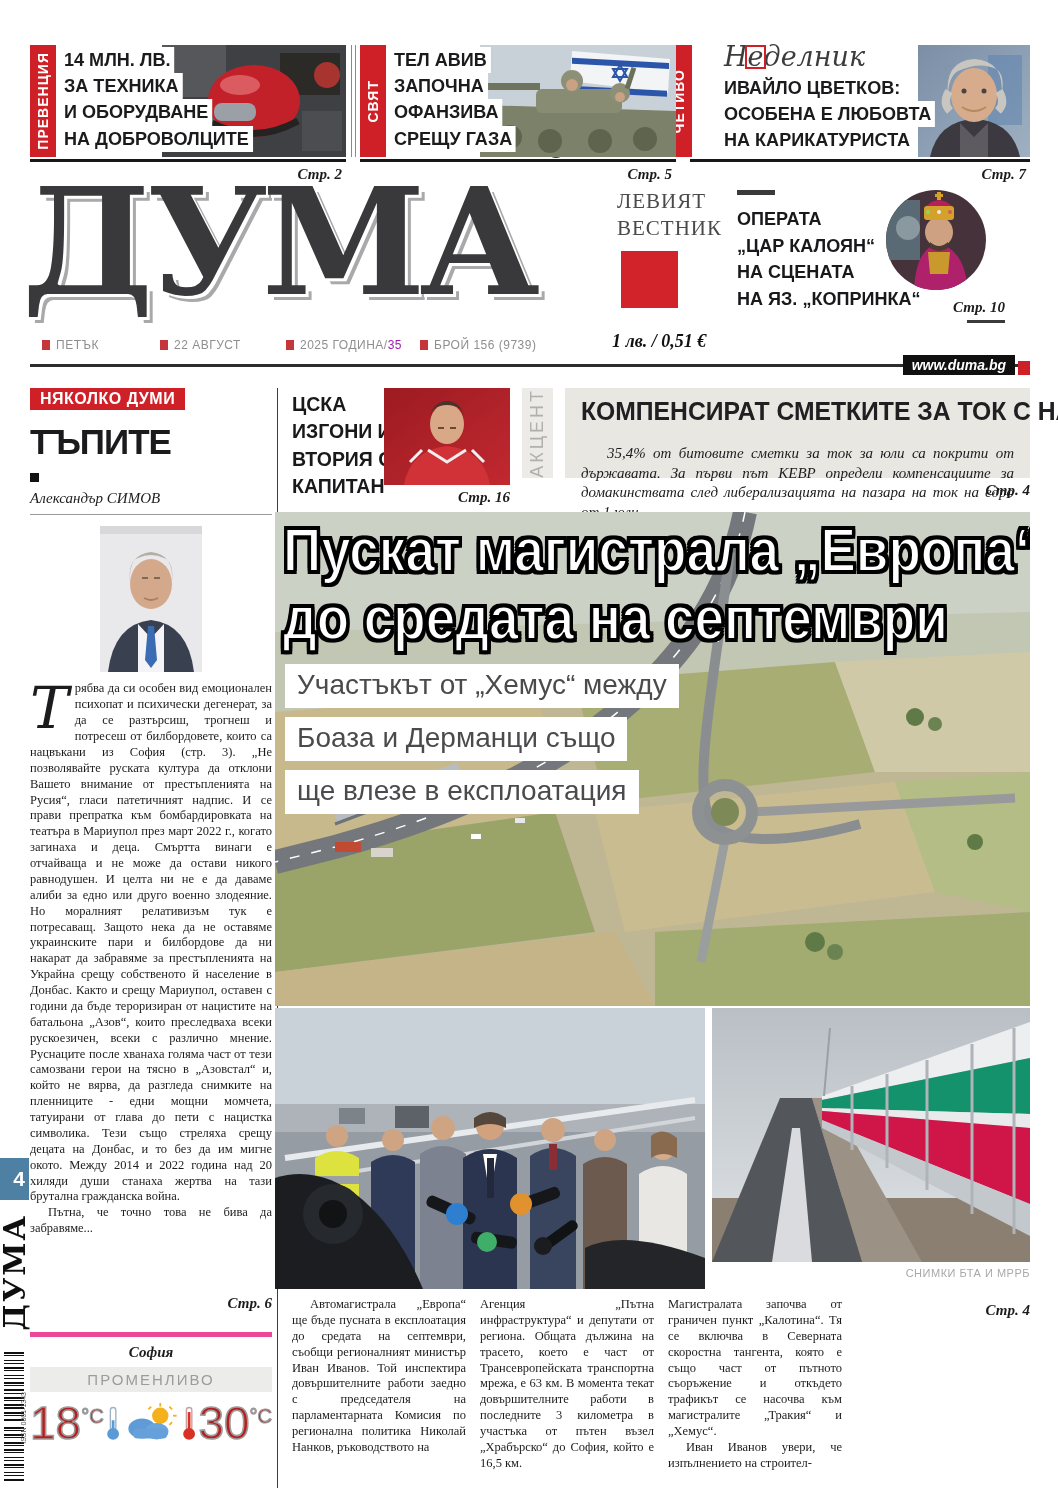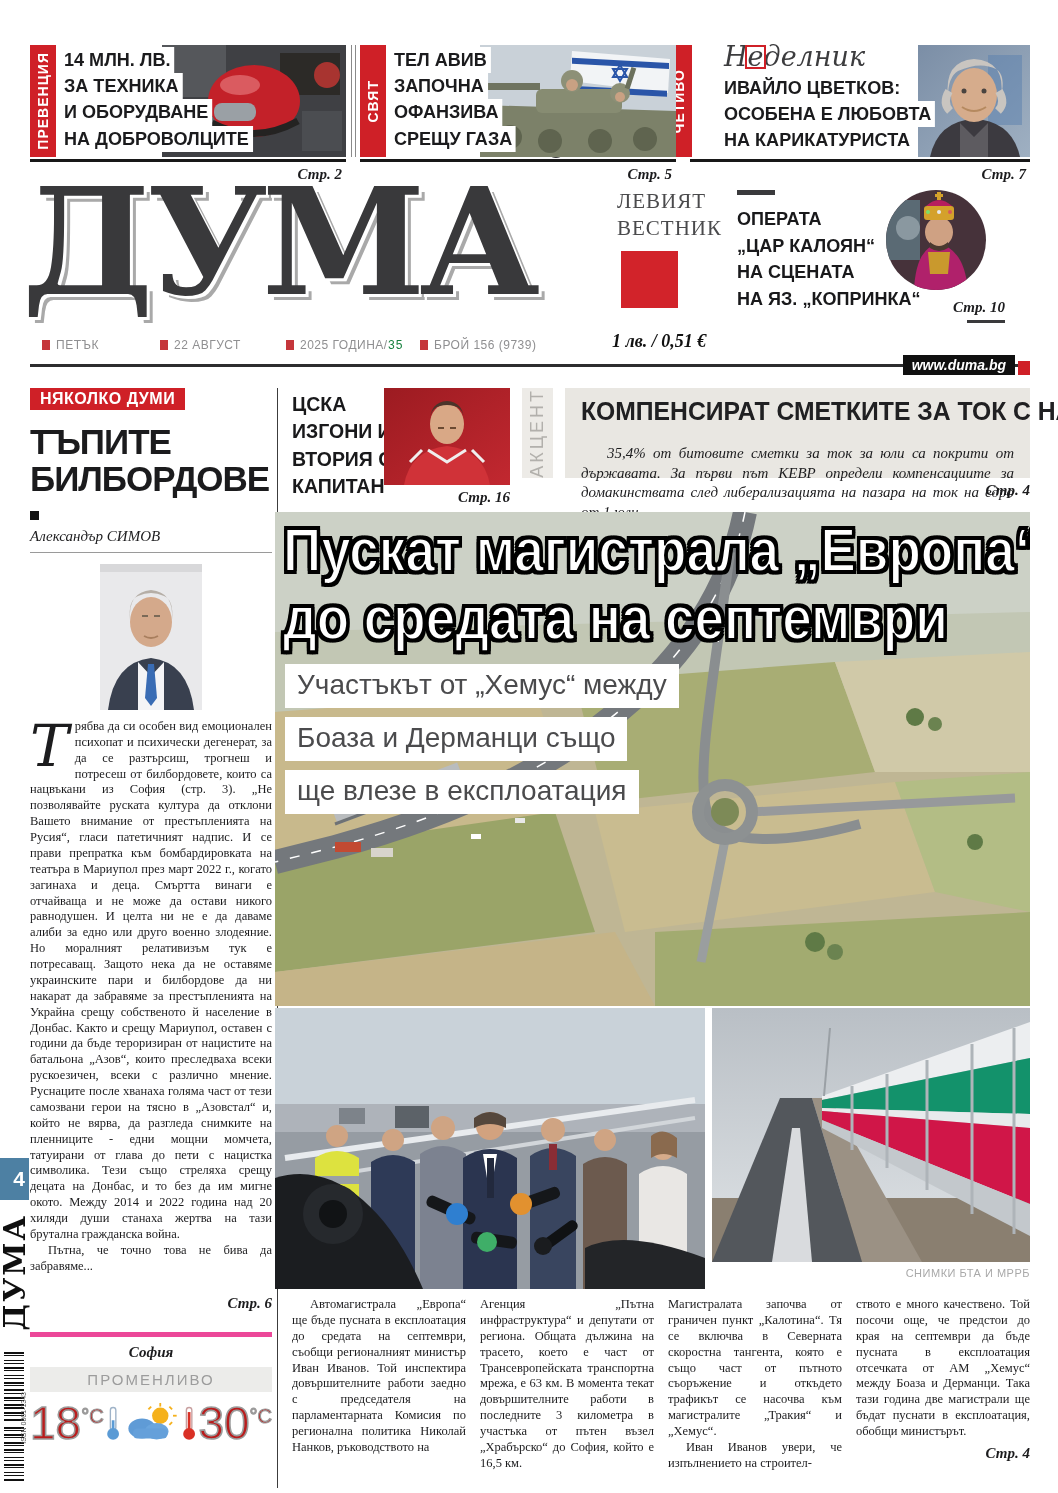--- a/index.html
+++ b/index.html
@@ -34,21 +34,21 @@
   .promo-dash{position:absolute;left:737px;top:190px;width:38px;height:5px;background:#3a3a3c;}
   .promo{position:absolute;left:737px;top:206px;font-family:"Liberation Sans",sans-serif;font-weight:bold;
       font-size:19px;line-height:1.4;color:#19191b;transform:scaleX(.95);transform-origin:left top;}
   .promo-page{position:absolute;left:905px;top:298px;width:100px;text-align:right;}
   .promo-underline{width:38px;height:3px;background:#3a3a3c;margin:4px 0 0 auto;}
   .m-circle{position:absolute;left:886px;top:190px;width:100px;height:100px;border-radius:50%;overflow:hidden;}
 
   
   .d-item{position:absolute;top:338px;font-family:"Liberation Sans",sans-serif;font-size:12px;color:#8f8f91;letter-spacing:.5px;}
   .d-item .sq{display:inline-block;width:8px;height:10px;background:#c5363b;margin-right:6px;vertical-align:-1px;}
-  .d-red{color:#15803d;font-family:Liberation Mono, monospace;}
+  .d-red{color:#a21caf;}
   .price{position:absolute;left:612px;top:331px;font-style:italic;font-weight:bold;font-size:18px;color:#111;}
   .d-rule{position:absolute;left:30px;width:1000px;top:364px;height:3px;background:#2d2d2f;}
   .sitebox{position:absolute;right:28px;top:355px;display:flex;align-items:flex-end;gap:3px;}
   .sitebox .box{background:#101010;color:#fff;font-family:"Liberation Sans",sans-serif;font-weight:bold;
       font-style:italic;font-size:14px;padding:2px 9px;}
   .sitebox .rsq{width:12px;height:14px;background:#cf2027;}
 
   
   .oped{position:absolute;left:30px;top:388px;width:242px;}
   .oped-label{display:inline-block;background:#cf2027;color:#fff;font-family:"Liberation Sans",sans-serif;
@@ -277,21 +277,20 @@
 <div class="d-rule"></div>
 <div class="sitebox">
   <span class="box">www.duma.bg</span>
   <span class="rsq"></span>
 </div>
 
 <div class="oped">
   <span class="oped-label">НЯКОЛКО ДУМИ</span>
   <div class="oped-title">
     <div>ТЪПИТЕ</div>
-    <div>БИЛБОРДОВЕ</div>
   </div>
   <div class="oped-bullet"></div>
   <div class="oped-author">Александър СИМОВ</div>
   <svg class="oped-photo" width="102" height="146" viewBox="0 0 102 146">
     <rect width="102" height="146" fill="#e9e9eb"></rect>
     <rect x="0" y="0" width="102" height="8" fill="#d8d8da"></rect>
     <path d="M8,146 Q14,98 51,94 Q88,98 94,146 Z" fill="#39404f"></path>
     <path d="M38,98 L51,112 L64,98 L64,146 L38,146 Z" fill="#f4f4f6"></path>
     <path d="M48,100 L54,100 L57,134 L51,142 L45,134 Z" fill="#3a6cb4"></path>
     <ellipse cx="51" cy="58" rx="21" ry="25" fill="#d4a98b"></ellipse>
@@ -503,21 +502,20 @@
       <p class="ind">Автомагистрала „Европа“ ще бъде пусната в експлоатация до средата на септември, съобщи регионалният министър Иван Иванов. Той инспектира довършителните работи заедно с председателя на парламентарната Комисия по регионална политика Николай Нанков, ръководството на</p>
     </div>
   <div class="col">
       <p>Агенция „Пътна инфраструктура“ и депутати от региона. Общата дължина на трасето, което е част от Трансевропейската транспортна мрежа, е 63 км. В момента текат довършителните работи в последните 3 километра в участъка от пътен възел „Храбърско“ до София, който е 16,5 км.</p>
     </div>
   <div class="col">
       <p>Магистралата започва от граничен пункт „Калотина“. Тя се включва в Северната скоростна тангента, която е също част от пътното съоръжение и откъдето трафикът се насочва към магистралите „Тракия“ и „Хемус“.</p>
       <p class="ind">Иван Иванов увери, че изпълнението на строител-</p>
     </div>
   <div class="col">
-      <p>ството е много качествено. Той посочи още, че предстои до края на септември да бъде пусната в експлоатация отсечката от АМ „Хемус“ между Боаза и Дерманци. Така тази година две магистрали ще бъдат пуснати в експлоатация, обобщи министърът.</p>
     <div class="story-page pageref">Стр. 4</div>
   </div>
 </div>
 
 <div class="edge-num">4</div>
 <div class="edge-title">
     <span class="vtext">ДУМА</span>
   </div>
 <div class="edge-barcode"></div>
 <div class="edge-issn">

